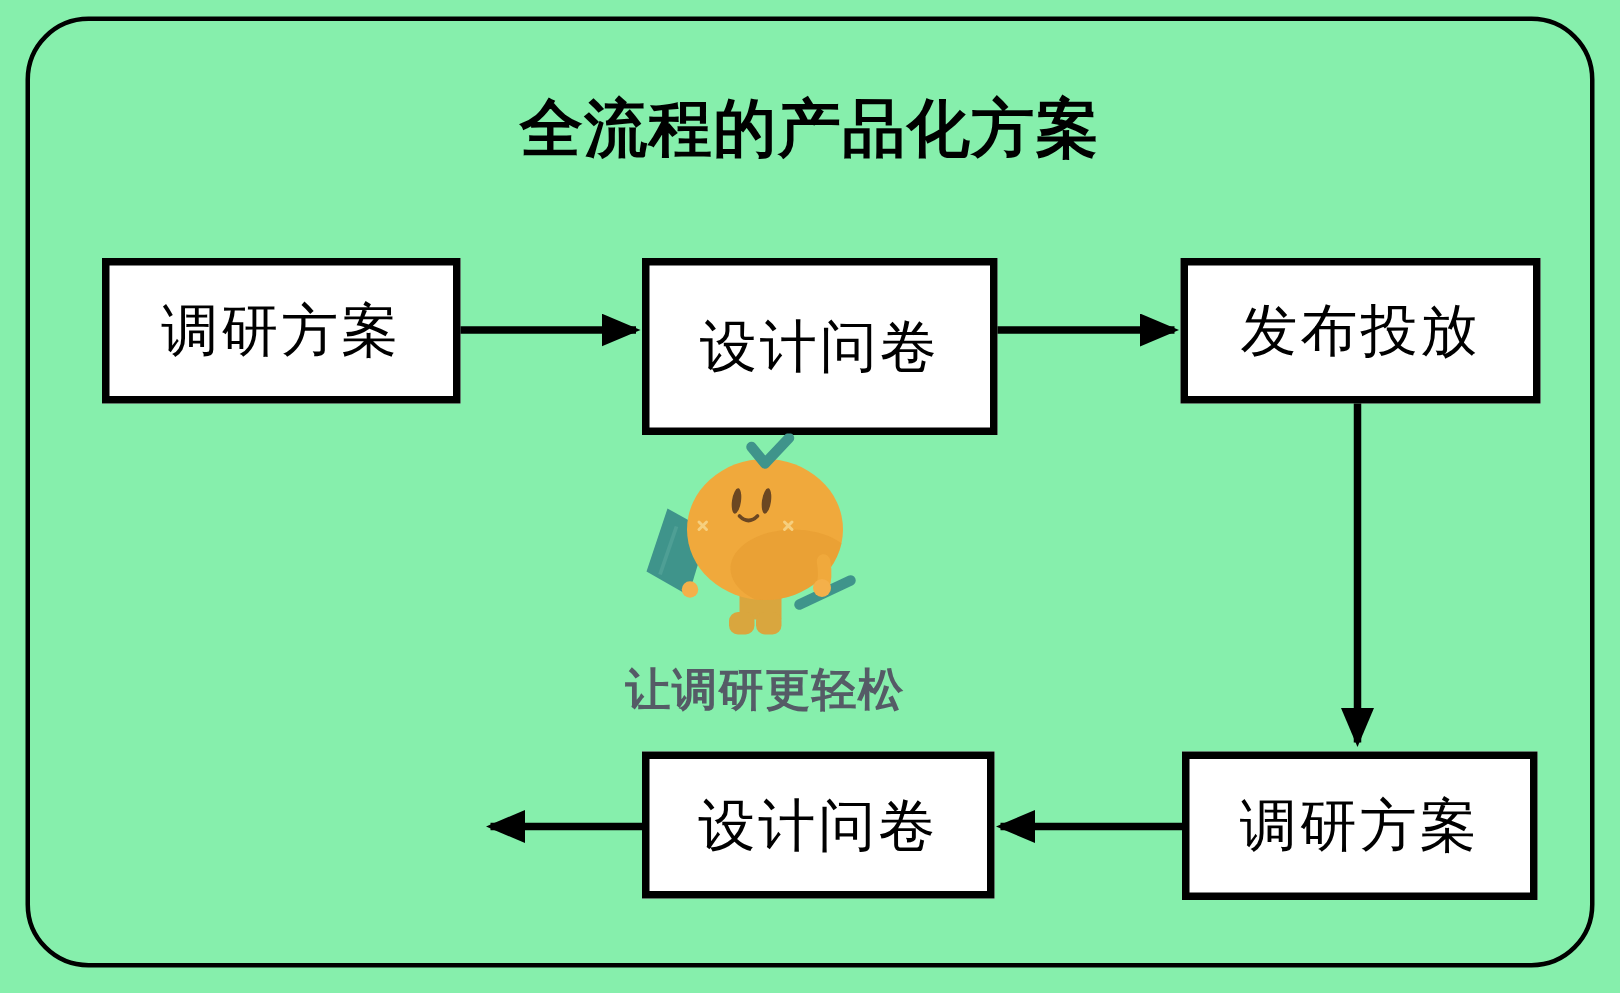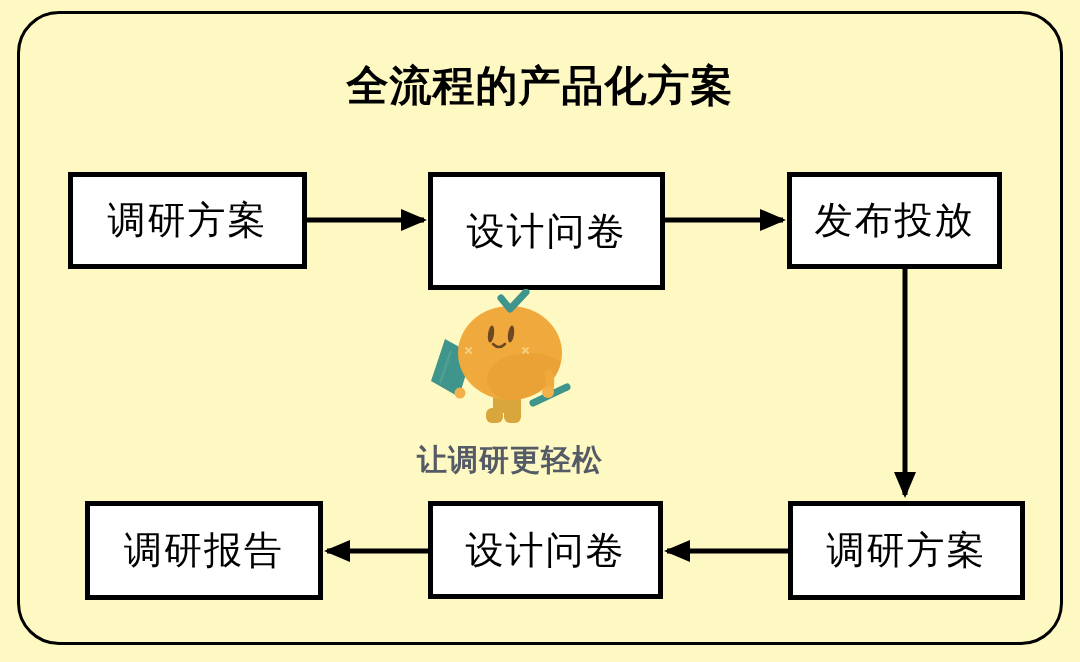--- a/index.html
+++ b/index.html
@@ -8,21 +8,21 @@
     width: 1080px;
     height: 662px;
     background: #ffffff;
     font-family: "Liberation Sans", "DejaVu Sans", sans-serif;
   }
   .canvas {
     position: relative;
     width: 1080px;
     height: 662px;
     overflow: hidden;
-    background: #fef9c3;
+    background: #86efac;
   }
   .frame {
     position: absolute;
     left: 17px;
     top: 11px;
     width: 1046px;
     height: 634px;
     border: 3px solid #000;
     border-radius: 42px;
     box-sizing: border-box;
@@ -47,21 +47,21 @@
     align-items: center;
     justify-content: center;
     font-size: 38px;
     font-weight: 500;
     letter-spacing: 2px;
     color: #000;
     white-space: nowrap;
   }
   #node-research-plan        { left: 68px;  top: 172px; width: 239px; height: 97px; }
   #node-design-questionnaire { left: 428px; top: 172px; width: 237px; height: 118px; }
-  #node-publish-launch       { left: 787px; top: 172px; width: 215px; height: 97px; }
+  #node-publish-launch       { left: 787px; top: 172px; width: 240px; height: 97px; }
   #node-research-report      { left: 85px;  top: 501px; width: 238px; height: 99px; }
   #node-data-analysis        { left: 428px; top: 501px; width: 235px; height: 98px; }
   #node-fill-questionnaire   { left: 788px; top: 501px; width: 237px; height: 99px; }
   .arrow-layer {
     position: absolute;
     left: 0;
     top: 0;
     width: 1080px;
     height: 662px;
     pointer-events: none;
@@ -101,23 +101,20 @@
     <span>设计问卷</span>
   </div>
   <div class="node" id="node-publish-launch">
     <span>发布投放</span>
   </div>
   <div class="node" id="node-fill-questionnaire">
     <span>调研方案</span>
   </div>
   <div class="node" id="node-data-analysis">
     <span>设计问卷</span>
-  </div>
-  <div class="node" id="node-research-report">
-    <span>调研报告</span>
   </div>
 
   <svg class="arrow-layer" viewBox="0 0 1080 662">
     <defs>
       <marker id="arrowhead" markerUnits="userSpaceOnUse" markerWidth="26" markerHeight="22" refX="23" refY="11" orient="auto">
         <path d="M0,0 L26,11 L0,22 Z" fill="#000000"></path>
       </marker>
     </defs>
     <g fill="none" stroke-width="5" stroke="#000000">
       <line x1="307" y1="220" x2="424" y2="220" marker-end="url(#arrowhead)"></line>

